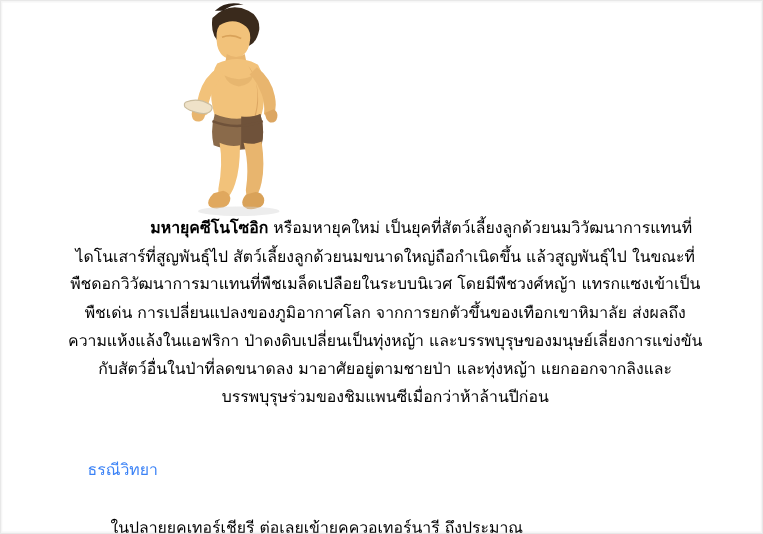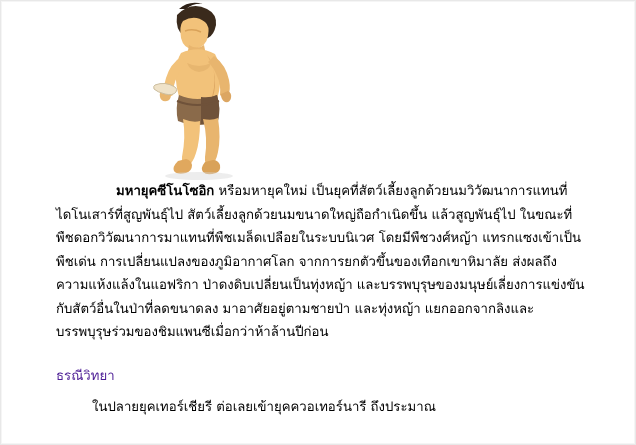--- a/index.html
+++ b/index.html
@@ -45,35 +45,35 @@
     left: 55px;
     top: 178px;
     width: 530px;
   }
 
   .para {
     margin: 0;
     font-size: 13.2px;
     line-height: 23.5px;
     color: #000000;
-    text-align: left;
+    text-align: center;
   }
   .para .lead {
     font-weight: bold;
   }
   .indent-first {
     text-indent: 60px;
   }
 
   .heading {
-    margin: 0;
+    margin: 17px;
     padding-top: 20px;
     font-size: 13.2px;
     line-height: 23.5px;
-    color: #4c1d95;
+    color: #3b82f6;
     font-weight: normal;
   }
   .section-body {
     margin: 0;
     padding-top: 8px;
     padding-left: 36px;
     font-size: 13.2px;
     line-height: 23.5px;
     color: #000000;
   }

